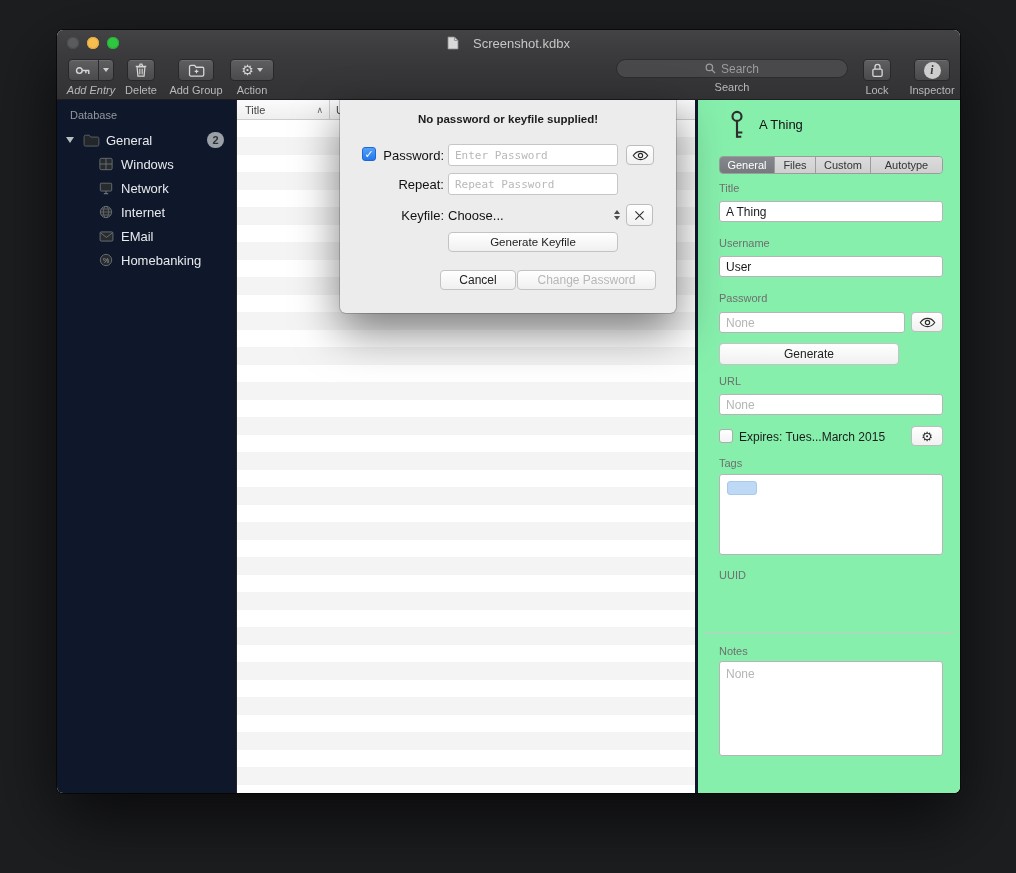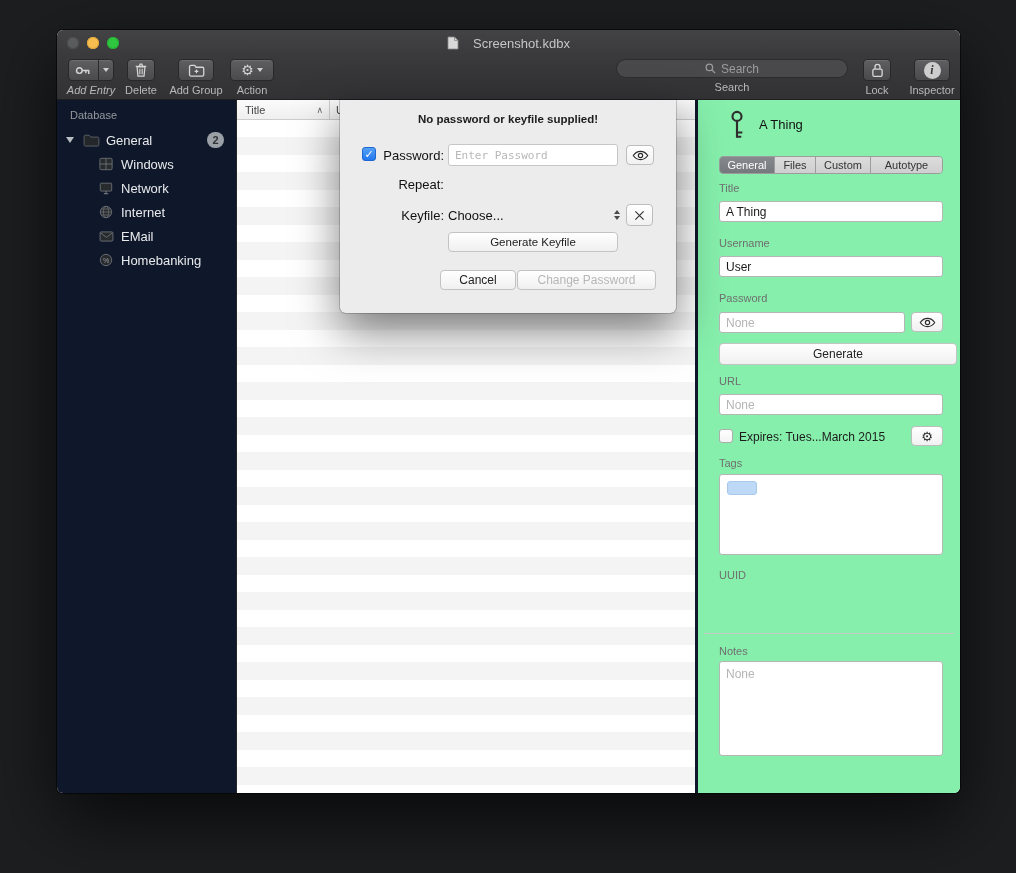--- a/index.html
+++ b/index.html
@@ -137,21 +137,21 @@
     padding:0 6px; font-size:12px; color:#1a1a1a;
     font-family:"Liberation Sans", sans-serif;
   }
   .ins-field::placeholder { color:#b5b5b5; }
   .mini-btn {
     position:absolute; height:20px; border-radius:4px;
     background:linear-gradient(#ffffff,#f1f1f1); border:1px solid #bdbdbd;
     display:flex; align-items:center; justify-content:center; cursor:default;
   }
   .push-btn {
-    position:absolute; left:21px; width:238px; height:22px; border-radius:4px;
+    position:absolute; left:21px; width:180px; height:22px; border-radius:4px;
     background:linear-gradient(#ffffff,#f0f0f0); border:1px solid #c3c3c3;
     font-size:12px; color:#222; display:flex; align-items:center; justify-content:center;
     font-family:"Liberation Sans", sans-serif;
   }
   .ckbox {
     width:14px; height:14px; border:1px solid #adadad; border-radius:3px;
     background:linear-gradient(#ffffff,#f3f3f3); display:inline-block;
   }
   .ckbox.checked {
     background:linear-gradient(#55a1f8,#2277ef); border-color:#1f66d0;
@@ -462,20 +462,21 @@
     <label class="dlg-label" style="top:48px">Password:</label>
     <input class="dlg-field mono" style="top: 44px;" placeholder="Enter Password">
     <button class="mini-btn" style="left:286px; top:45px; width:28px">
       <svg width="17" height="11" viewBox="0 0 24 16">
         <path d="M12 2 C6 2 2.6 6.4 1.5 8 C2.6 9.6 6 14 12 14 C18 14 21.4 9.6 22.5 8 C21.4 6.4 18 2 12 2 Z" fill="none" stroke="#2e2e2e" stroke-width="1.7"></path>
         <circle cx="12" cy="8" r="3.1" fill="none" stroke="#2e2e2e" stroke-width="1.7"></circle>
       </svg>
     </button>
 
     <label class="dlg-label" style="top:77px">Repeat:</label>
+    <input class="dlg-field mono" style="top: 73px;" placeholder="Repeat Password">
 
     <label class="dlg-label" style="top:108px">Keyfile:</label>
     <div class="popup">
       <span class="popup-value">Choose...</span>
       <span class="stepper">
         <span class="tri-up"></span>
           <span class="tri-down"></span>
       </span>
     </div>
     <button class="mini-btn" style="left:286px; top:104px; width:27px; height:22px">

